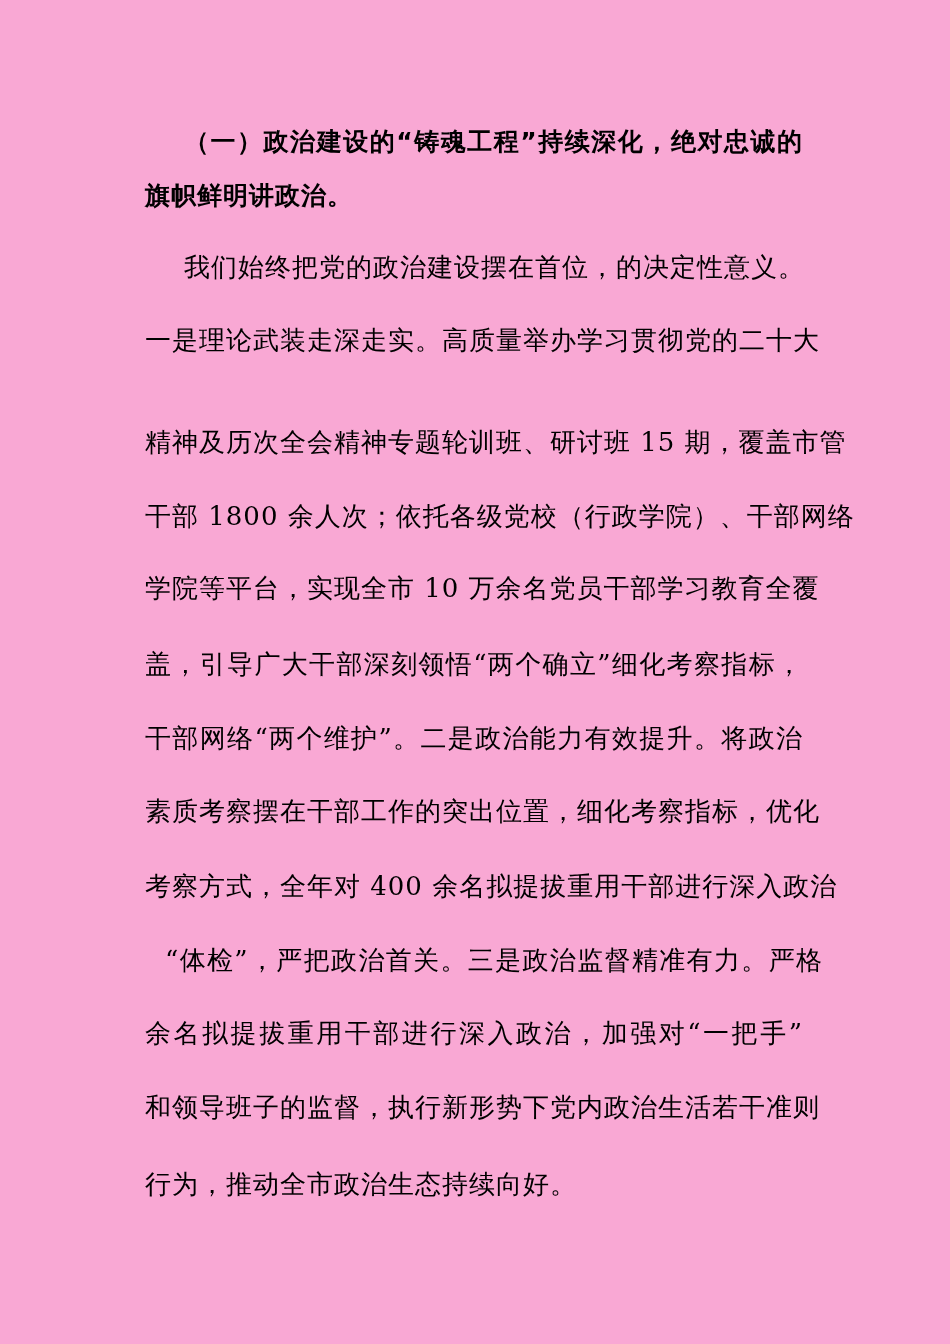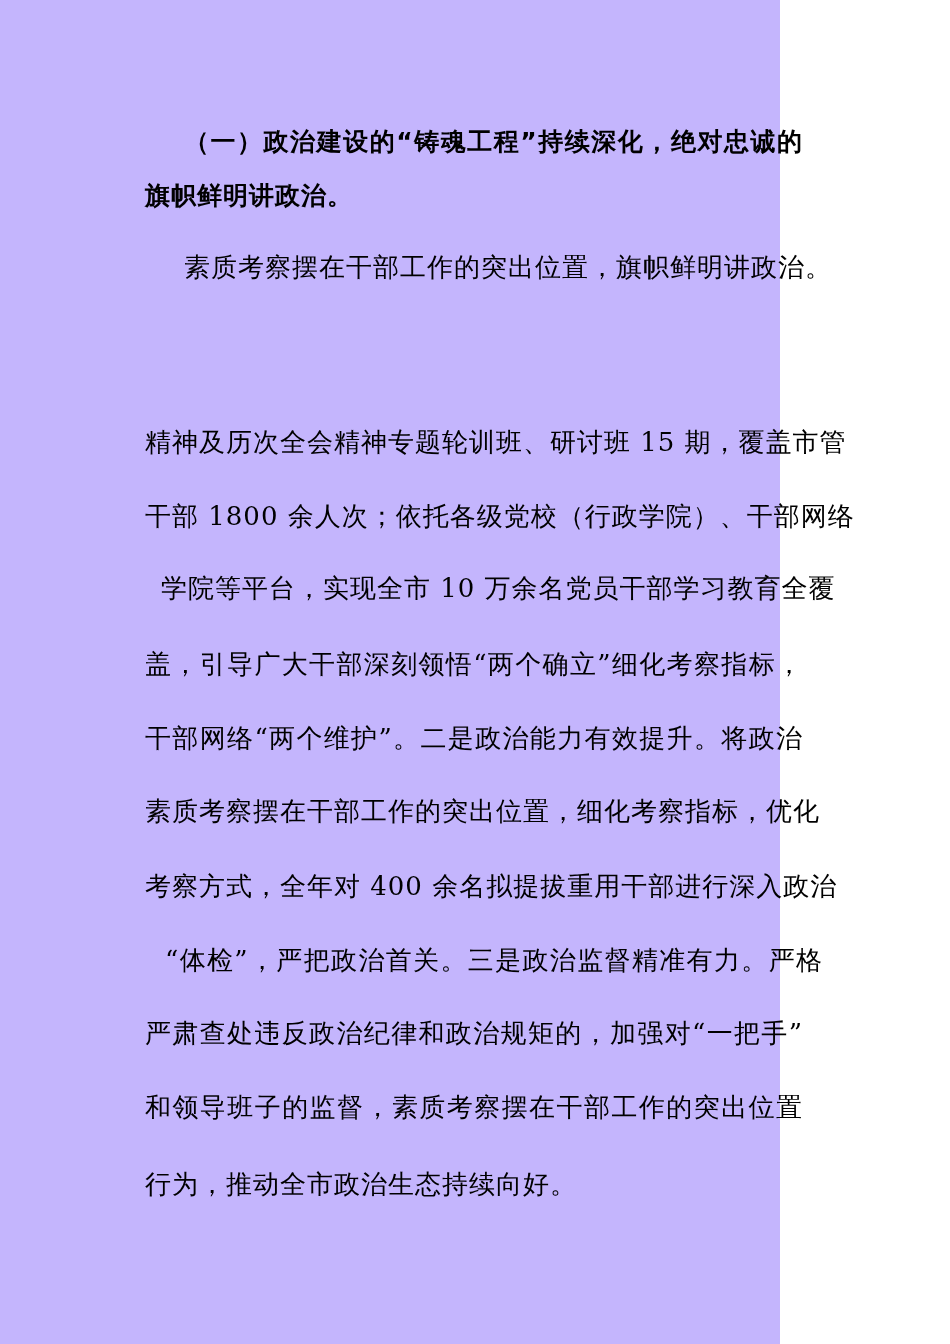--- a/index.html
+++ b/index.html
@@ -12,23 +12,23 @@
       height: 1344px;
       position: relative;
       overflow: hidden;
       font-family: "DejaVu Serif", "Liberation Serif", serif;
       color: #000000;
     }
     .page {
       position: absolute;
       left: 0;
       top: 0;
-      width: 780px;
+      width: 950px;
       height: 1344px;
-      background: #c4b5fd;
+      background: #f9a8d4;
     }
     .line {
       position: absolute;
       left: 145px;
       width: 658px;
       height: 40px;
       line-height: 40px;
       font-size: 26px;
       white-space: nowrap;
       text-align: justify;
@@ -50,26 +50,27 @@
     }
   </style>
 </head>
 <body>
 
 <div class="page">
 
   <div class="line heading indent" style="top:122px;">（一）政治建设的“铸魂工程”持续深化，绝对忠诚的</div>
   <div class="line heading last" style="top:176px;">旗帜鲜明讲政治。</div>
 
-  <div class="line indent" style="top:247px;">素质考察摆在干部工作的突出位置，旗帜鲜明讲政治。</div>
+  <div class="line indent" style="top:247px;">我们始终把党的政治建设摆在首位，的决定性意义。</div>
+  <div class="line" style="top:320px;">一是理论武装走深走实。高质量举办学习贯彻党的二十大</div>
   <div class="line" style="top:422px;">精神及历次全会精神专题轮训班、研讨班 15 期，覆盖市管</div>
   <div class="line" style="top:496px;">干部 1800 余人次；依托各级党校（行政学院）、干部网络</div>
-  <div class="line" style="top:568px;margin-left:16px;">学院等平台，实现全市 10 万余名党员干部学习教育全覆</div>
+  <div class="line" style="top:568px;">学院等平台，实现全市 10 万余名党员干部学习教育全覆</div>
   <div class="line" style="top:644px;">盖，引导广大干部深刻领悟“两个确立”细化考察指标，</div>
   <div class="line" style="top:718px;">干部网络“两个维护”。二是政治能力有效提升。将政治</div>
   <div class="line" style="top:791px;">素质考察摆在干部工作的突出位置，细化考察指标，优化</div>
   <div class="line" style="top:866px;">考察方式，全年对 400 余名拟提拔重用干部进行深入政治</div>
   <div class="line" style="top:940px;margin-left:20px;">“体检”，严把政治首关。三是政治监督精准有力。严格</div>
-  <div class="line" style="top:1013px;">严肃查处违反政治纪律和政治规矩的，加强对“一把手”</div>
-  <div class="line" style="top:1087px;">和领导班子的监督，素质考察摆在干部工作的突出位置</div>
+  <div class="line" style="top:1013px;">余名拟提拔重用干部进行深入政治，加强对“一把手”</div>
+  <div class="line" style="top:1087px;">和领导班子的监督，执行新形势下党内政治生活若干准则</div>
   <div class="line last" style="top:1164px;">行为，推动全市政治生态持续向好。</div>
 
 </div>
 
 </body></html>

